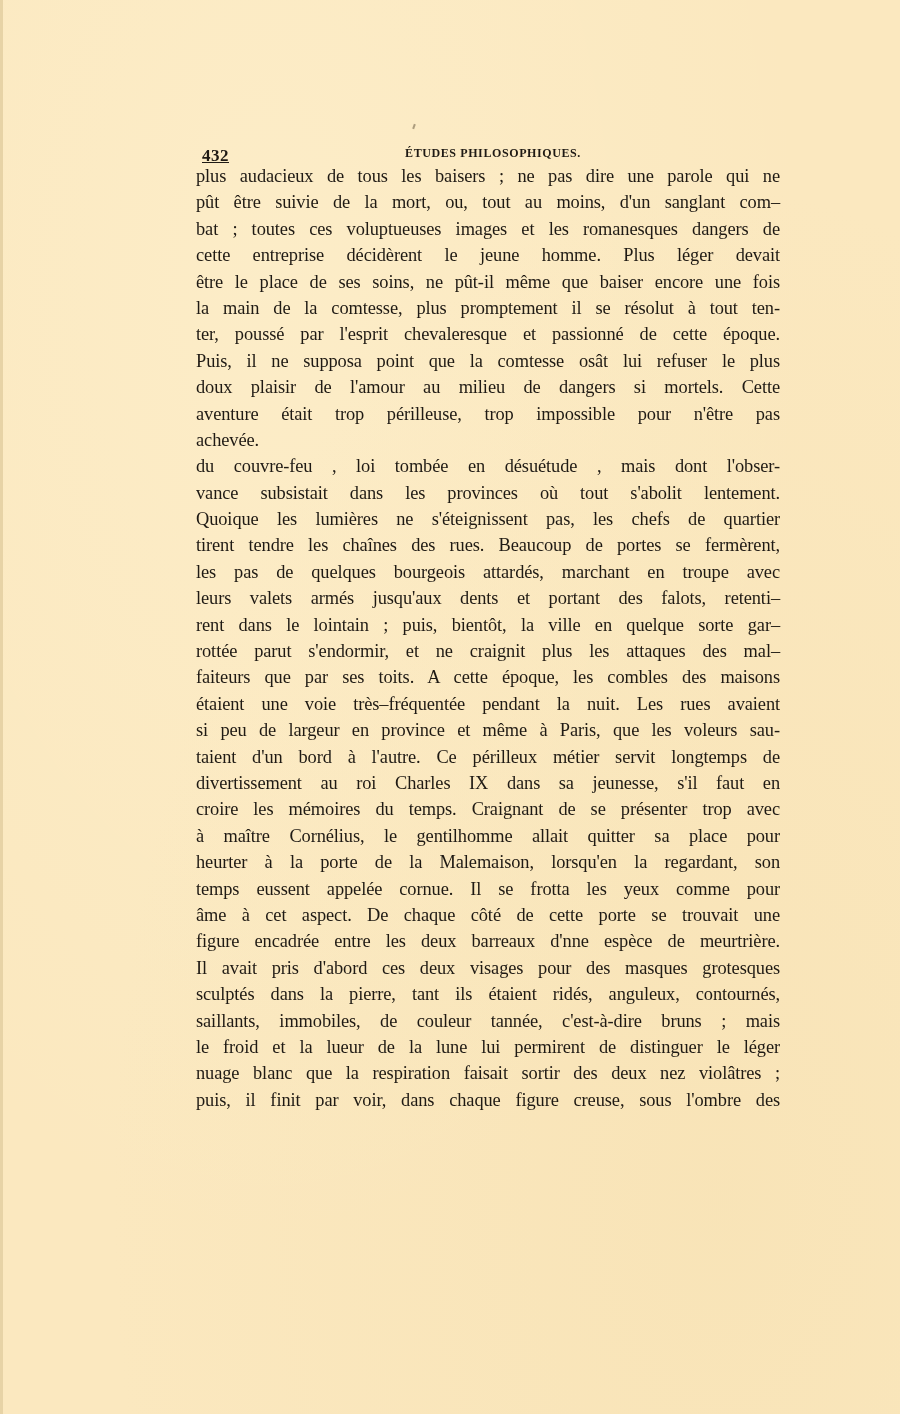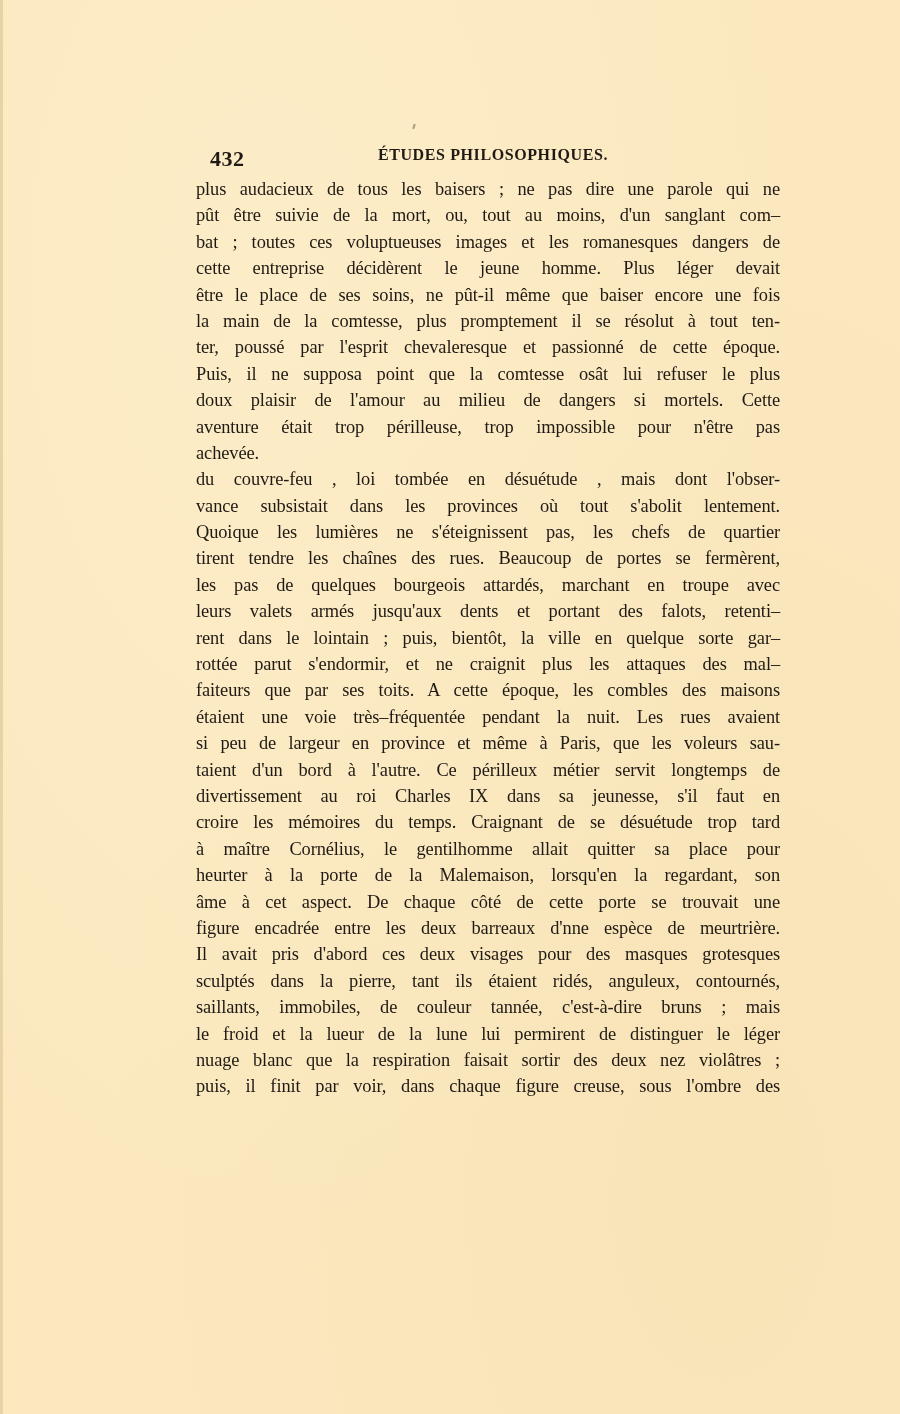--- a/index.html
+++ b/index.html
@@ -32,42 +32,43 @@
     }
     .header {
       position: absolute;
       left: 196px;
       top: 146px;
       width: 584px;
       height: 24px;
     }
     .page-number {
       position: absolute;
-      left: 14px;
+      left: 6px;
       top: 0;
-      font-size: 22px;
+      font-size: 17px;
       font-weight: bold;
       letter-spacing: 0.5px;
+      text-decoration: underline;
     }
     .running-head {
       position: absolute;
       left: 0;
       width: 584px;
       top: 0;
       text-align: center;
-      font-size: 16px;
+      font-size: 12px;
       font-weight: bold;
       letter-spacing: 0.6px;
       padding-left: 10px;
       box-sizing: border-box;
     }
     .body-text {
       position: absolute;
       left: 196px;
-      top: 176px;
+      top: 163px;
       width: 584px;
     }
     .line {
       display: block;
       height: 26.4px;
       line-height: 26.4px;
       font-size: 18.4px;
       white-space: nowrap;
       text-align: justify;
       text-align-last: justify;
@@ -123,23 +124,24 @@
       <span class="line">tirent tendre les chaînes des rues. Beaucoup de portes se fermèrent,</span>
       <span class="line">les pas de quelques bourgeois attardés, marchant en troupe avec</span>
       <span class="line">leurs valets armés jusqu'aux dents et portant des falots, retenti–</span>
       <span class="line">rent dans le lointain ; puis, bientôt, la ville en quelque sorte gar–</span>
       <span class="line">rottée parut s'endormir, et ne craignit plus les attaques des mal–</span>
       <span class="line">faiteurs que par ses toits. A cette époque, les combles des maisons</span>
       <span class="line">étaient une voie très–fréquentée pendant la nuit. Les rues avaient</span>
       <span class="line">si peu de largeur en province et même à Paris, que les voleurs sau-</span>
       <span class="line">taient d'un bord à l'autre. Ce périlleux métier servit longtemps de</span>
       <span class="line">divertissement au roi Charles IX dans sa jeunesse, s'il faut en</span>
-      <span class="line">croire les mémoires du temps. Craignant de se désuétude trop tard</span>
+      <span class="line">croire les mémoires du temps. Craignant de se présenter trop avec</span>
       <span class="line">à maître Cornélius, le gentilhomme allait quitter sa place pour</span>
       <span class="line">heurter à la porte de la Malemaison, lorsqu'en la regardant, son</span>
+      <span class="line">temps eussent appelée cornue. Il se frotta les yeux comme pour</span>
       <span class="line">âme à cet aspect. De chaque côté de cette porte se trouvait une</span>
       <span class="line">figure encadrée entre les deux barreaux d'nne espèce de meurtrière.</span>
       <span class="line">Il avait pris d'abord ces deux visages pour des masques grotesques</span>
       <span class="line">sculptés dans la pierre, tant ils étaient ridés, anguleux, contournés,</span>
       <span class="line">saillants, immobiles, de couleur tannée, c'est-à-dire bruns ; mais</span>
       <span class="line">le froid et la lueur de la lune lui permirent de distinguer le léger</span>
       <span class="line">nuage blanc que la respiration faisait sortir des deux nez violâtres ;</span>
       <span class="line">puis, il finit par voir, dans chaque figure creuse, sous l'ombre des</span>
     </div>
   </div>

